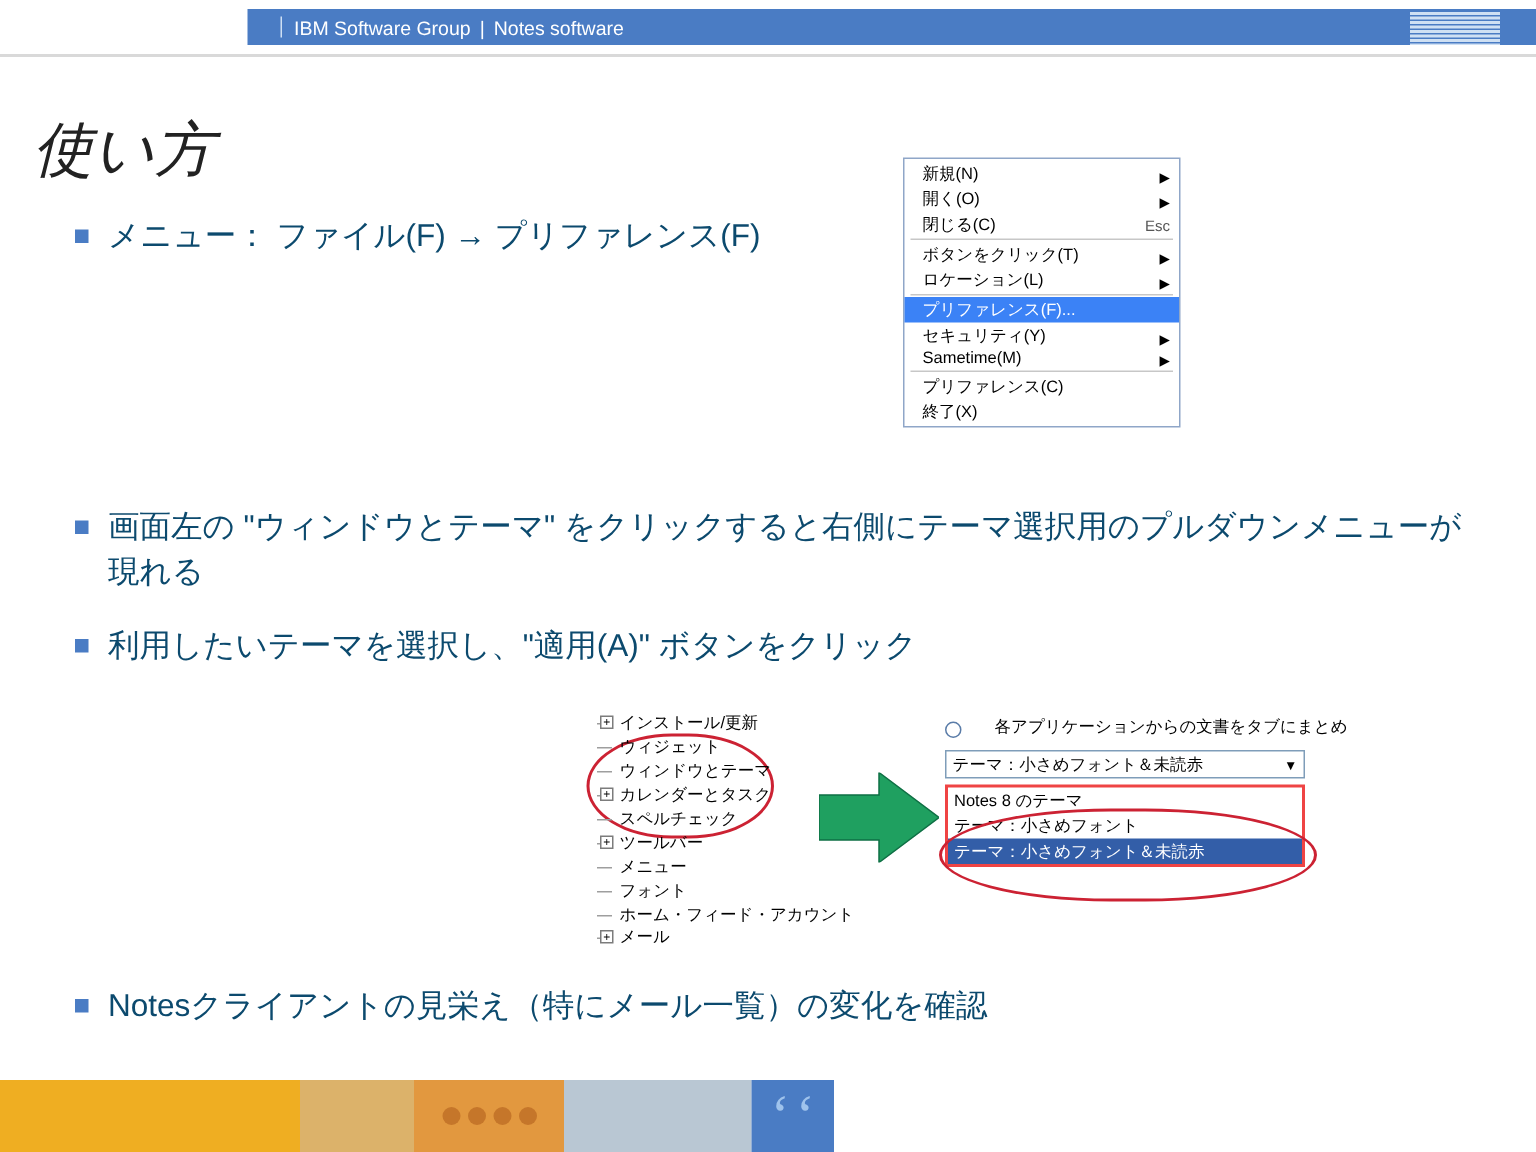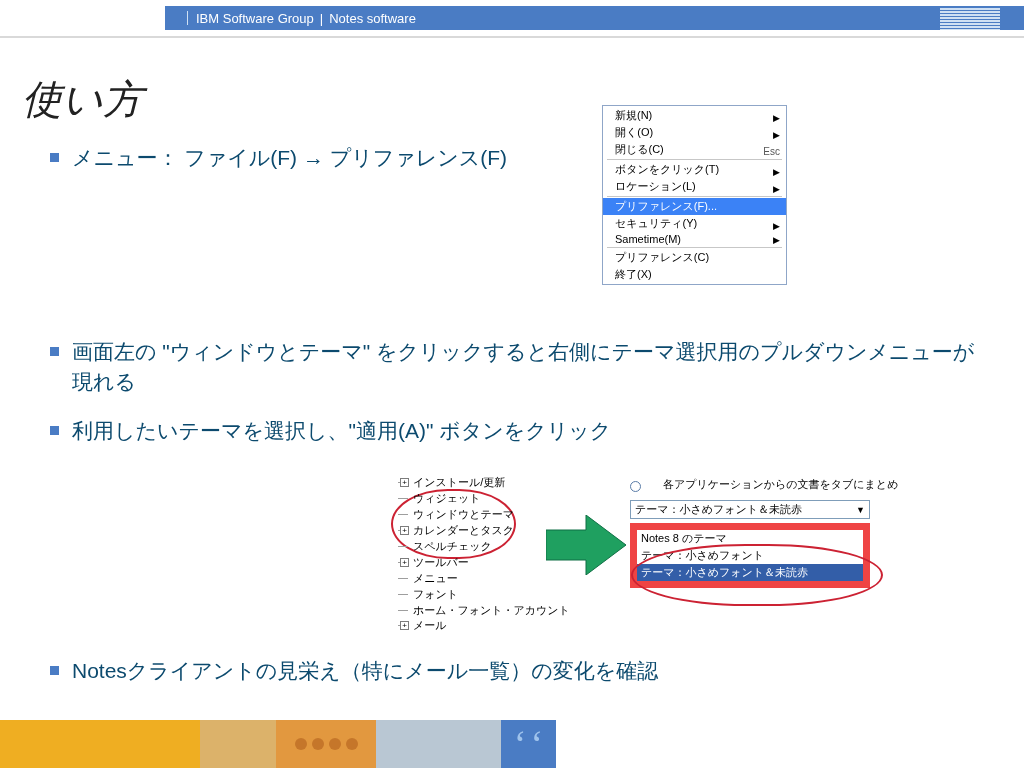--- a/index.html
+++ b/index.html
@@ -141,21 +141,21 @@
     border:1px solid #5a7ca8; display:inline-block;
     background:#fff; position:relative;
   }
   .combo {
     border:1px solid #7f9db9; padding:1px 4px;
     display:flex; justify-content:space-between; align-items:center;
     width:240px; margin-bottom:4px; background:#fff;
   }
   .combo .drop { font-size:9px; }
   .listbg {
-    border:7px solid #ef4444; width:240px;
+    border:2px solid #ef4444; width:240px;
     background:#fff; position:relative;
   }
   .listbg .item { padding:1px 4px; font-size:11px; }
   .listbg .sel { background:#335ea8; color:#fff; }
   .listbg .ring2 {
     position:absolute; left:-6px; top:14px;
     width: 252px; height: 62px;
     border:2px solid #c23;
     border-radius:50%/55%;
     pointer-events:none;
@@ -269,21 +269,21 @@
   <div class="tree">
     <div class="ring1"></div>
     <div class="row"><span class="box">+</span><span>インストール/更新</span></div>
     <div class="row"><span class="dot"></span><span>ウィジェット</span></div>
     <div class="row"><span class="dot"></span><span>ウィンドウとテーマ</span></div>
     <div class="row"><span class="box">+</span><span>カレンダーとタスク</span></div>
     <div class="row"><span class="dot"></span><span>スペルチェック</span></div>
     <div class="row"><span class="box">+</span><span>ツールバー</span></div>
     <div class="row"><span class="dot"></span><span>メニュー</span></div>
     <div class="row"><span class="dot"></span><span>フォント</span></div>
-    <div class="row"><span class="dot"></span><span>ホーム・フォント・アカウント</span></div>
+    <div class="row"><span class="dot"></span><span>ホーム・フィード・アカウント</span></div>
     <div class="row"><span class="box">+</span><span>メール</span></div>
   </div>
 
   <div class="arrow-shape">
     <svg viewBox="0 0 80 60">
       <polygon points="0,15 40,15 40,0 80,30 40,60 40,45 0,45" fill="#1fa060" stroke="#0e6f44" stroke-width="1"></polygon>
     </svg>
   </div>
 
   <div class="theme-box">

